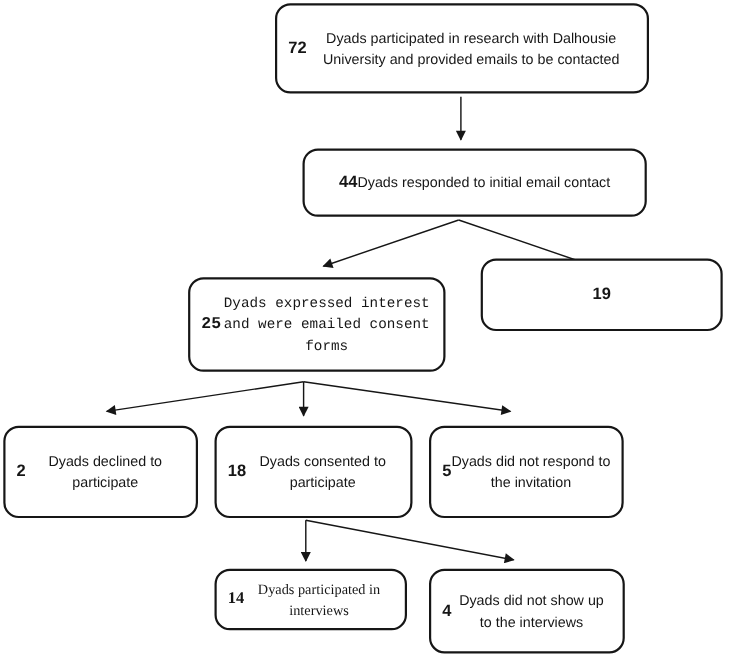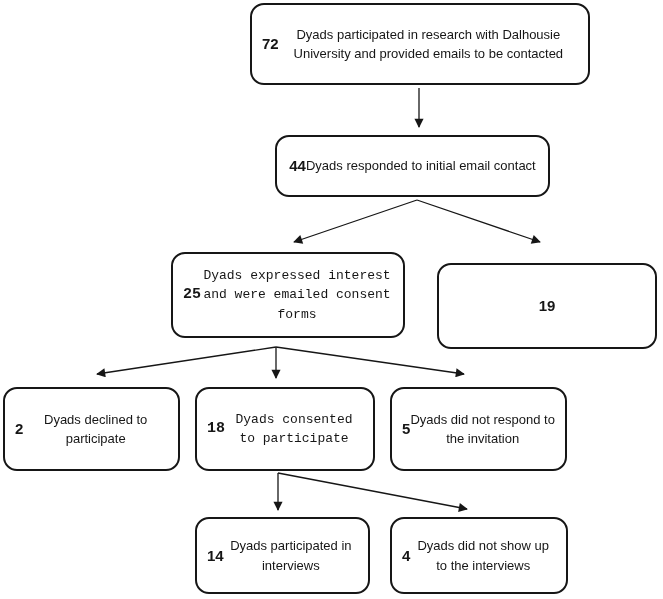--- a/index.html
+++ b/index.html
@@ -41,27 +41,27 @@
     font-weight: bold;
     font-size: 15px;
     line-height: 1.45;
   }
   .node .label {
     font-size: 13px;
     line-height: 1.48;
   }
   
   #node-0 { left: 250px; top: 3px;   width: 340px; height: 82px; }
-  #node-1 { left: 275px; top: 135px; width: 275px; height: 62px; }
+  #node-1 { left: 275px; top: 135px; width: 313px; height: 62px; }
   #node-2 { left: 171px; top: 252px; width: 234px; height: 86px; font-family: Liberation Mono, monospace; }
-  #node-3 { left: 437px; top: 263px; width: 220px; height: 86px; }
+  #node-3 { left: 437px; top: 235px; width: 220px; height: 66px; }
   #node-4 { left: 3px;   top: 387px; width: 177px; height: 84px; }
-  #node-5 { left: 195px; top: 387px; width: 180px; height: 84px; font-family: Liberation Mono, monospace; }
+  #node-5 { left: 195px; top: 387px; width: 180px; height: 84px; }
   #node-6 { left: 390px; top: 387px; width: 177px; height: 84px; }
-  #node-7 { left: 195px; top: 517px; width: 175px; height: 77px; }
+  #node-7 { left: 195px; top: 517px; width: 175px; height: 56px; font-family: Liberation Serif, serif; }
   #node-8 { left: 390px; top: 517px; width: 178px; height: 77px; }
 </style>
 </head>
 <body>
 
 <div class="canvas">
 
   <svg class="edges" width="663" height="599" viewBox="0 0 663 599" xmlns="http://www.w3.org/2000/svg">
     <defs>
       <marker id="arrowhead" viewBox="0 0 10 10" refX="9" refY="5" markerWidth="8" markerHeight="7" orient="auto">

